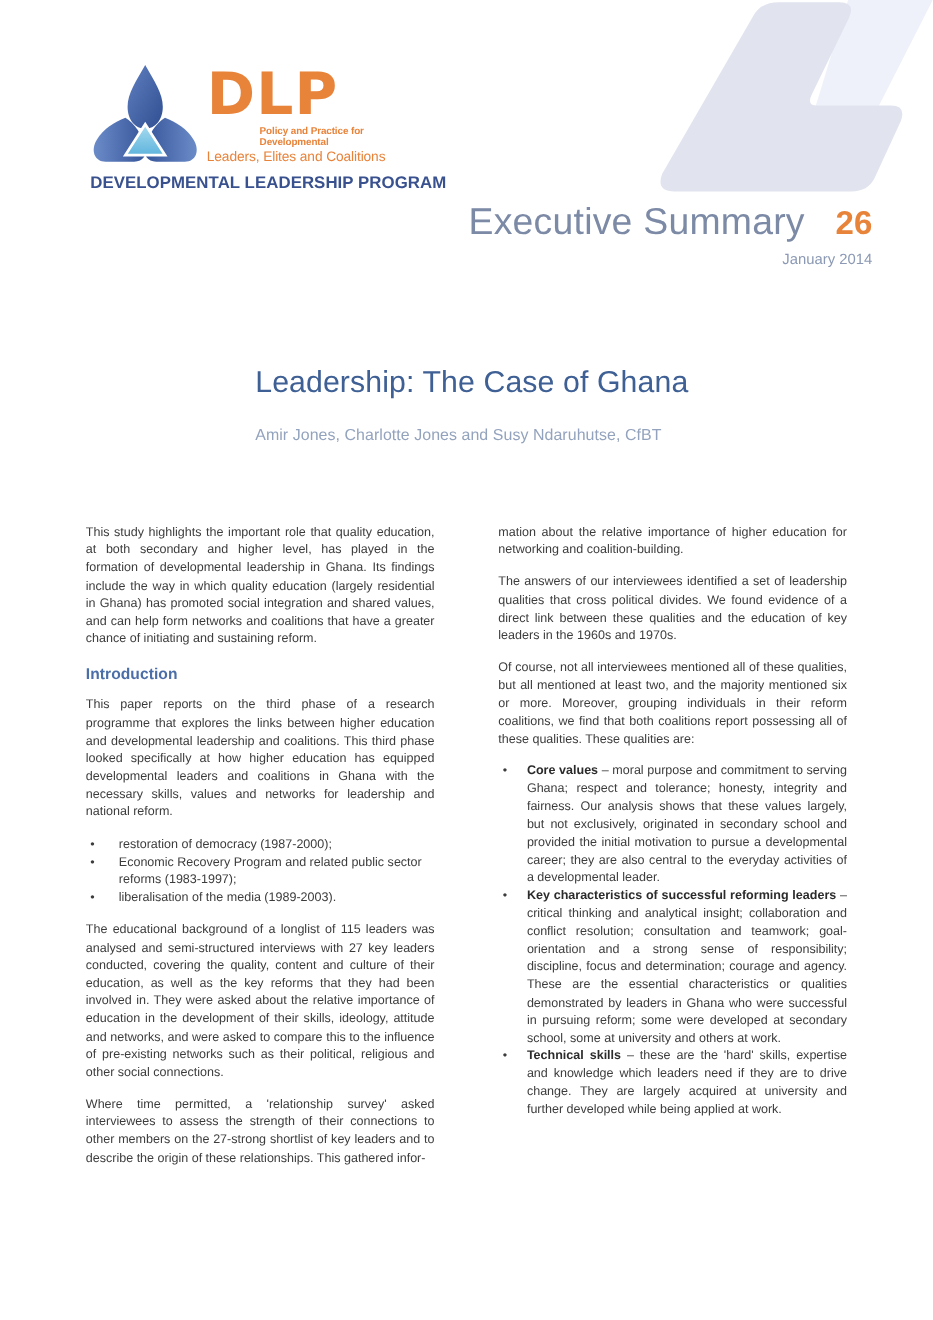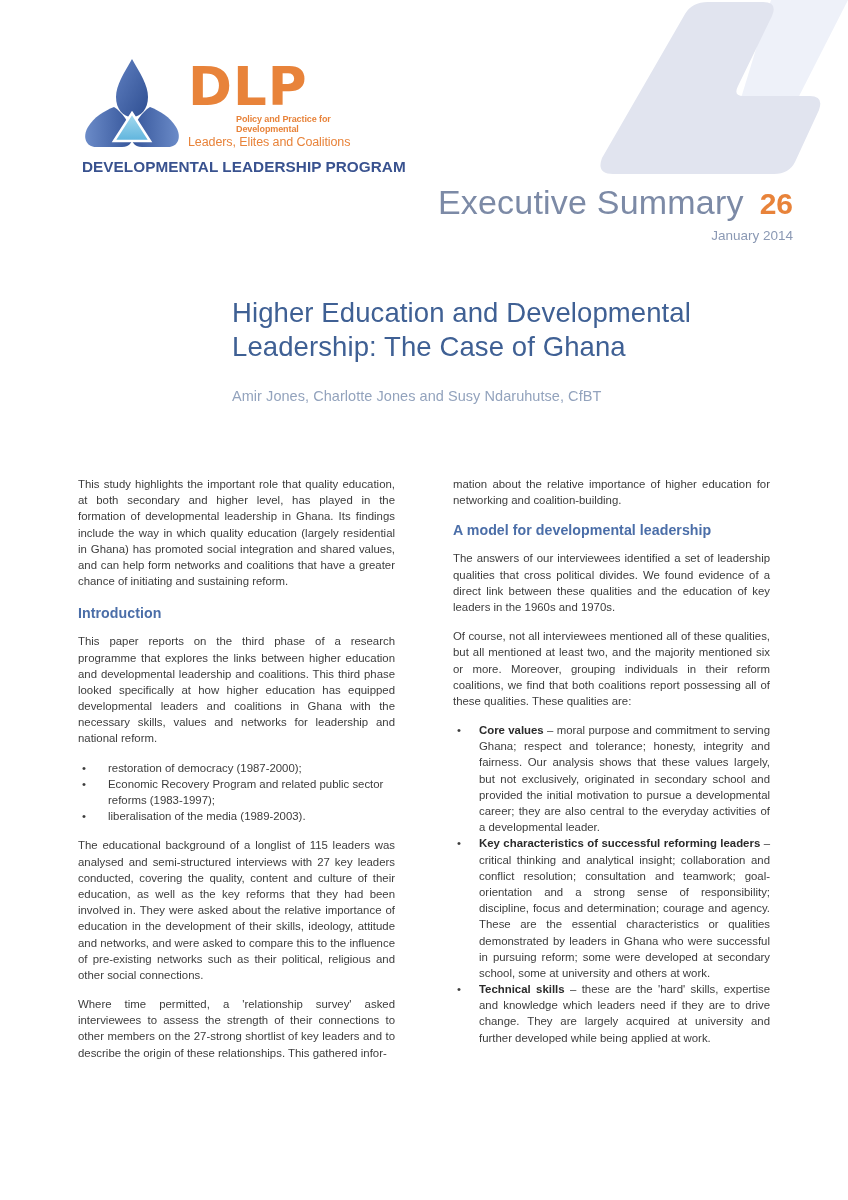--- a/index.html
+++ b/index.html
@@ -62,21 +62,21 @@
     color:#39528f;
     white-space:nowrap;
   }
 
   
   .exec-block {
     position:absolute;
     top:183px; right:55px;
     text-align:right;
   }
-  .exec-line { display:flex; align-items:baseline; justify-content:flex-end; }
+  .exec-line { display:flex; align-items:baseline; justify-content:flex-end;gap:12px; }
   .exec-title {
     font-size:34px;
     font-weight:300;
     color:#7c8aa6;
     letter-spacing:0.2px;
   }
   .exec-num {
     margin-left:16px;
     font-size:30px;
     font-weight:bold;
@@ -234,21 +234,21 @@
 <div class="exec-block">
   <div class="exec-line">
     <span class="exec-title">Executive Summary</span>
     <span class="exec-num">26</span>
   </div>
   <div class="exec-date">January 2014</div>
 </div>
 
 <div class="title-block">
   <div class="doc-title">
-    <span>Higher Education and Developmental</span><br>
+    <br>
     <span>Leadership: The Case of Ghana</span>
   </div>
   <div class="doc-authors">Amir Jones, Charlotte Jones and Susy Ndaruhutse, CfBT</div>
 </div>
 
 <div class="columns">
 
   <div class="col">
     <p class="body">This study highlights the important role that quality education, at both secondary and higher level, has played in the formation of developmental leadership in Ghana. Its findings include the way in which quality education (largely residential in Ghana) has promoted social integration and shared values, and can help form networks and coalitions that have a greater chance of initiating and sustaining reform.</p>
     <h2 class="section first">Introduction</h2>
@@ -257,21 +257,20 @@
       <li>restoration of democracy (1987-2000);</li>
       <li>Economic Recovery Program and related public sector reforms (1983-1997);</li>
       <li>liberalisation of the media (1989-2003).</li>
     </ul>
     <p class="body">The educational background of a longlist of 115 leaders was analysed and semi-structured interviews with 27 key leaders conducted, covering the quality, content and culture of their education, as well as the key reforms that they had been involved in. They were asked about the relative importance of education in the development of their skills, ideology, attitude and networks, and were asked to compare this to the influence of pre-existing networks such as their political, religious and other social connections.</p>
     <p class="body">Where time permitted, a 'relationship survey' asked interviewees to assess the strength of their connections to other members on the 27-strong shortlist of key leaders and to describe the origin of these relationships. This gathered infor-</p>
   </div>
 
   <div class="col">
     <p class="body">mation about the relative importance of higher education for networking and coalition-building.</p>
-    <h2 class="section">A model for developmental leadership</h2>
     <p class="body">The answers of our interviewees identified a set of leadership qualities that cross political divides. We found evidence of a direct link between these qualities and the education of key leaders in the 1960s and 1970s.</p>
     <p class="body">Of course, not all interviewees mentioned all of these qualities, but all mentioned at least two, and the majority mentioned six or more. Moreover, grouping individuals in their reform coalitions, we find that both coalitions report possessing all of these qualities. These qualities are:</p>
     <ul class="bullets">
       <li>
         <b>Core values</b><span> – moral purpose and commitment to serving Ghana; respect and tolerance; honesty, integrity and fairness. Our analysis shows that these values largely, but not exclusively, originated in secondary school and provided the initial motivation to pursue a developmental career; they are also central to the everyday activities of a developmental leader.</span>
       </li>
       <li>
         <b>Key characteristics of successful reforming leaders</b><span> – critical thinking and analytical insight; collaboration and conflict resolution; consultation and teamwork; goal-orientation and a strong sense of responsibility; discipline, focus and determination; courage and agency. These are the essential characteristics or qualities demonstrated by leaders in Ghana who were successful in pursuing reform; some were developed at secondary school, some at university and others at work.</span>
       </li>
       <li>

